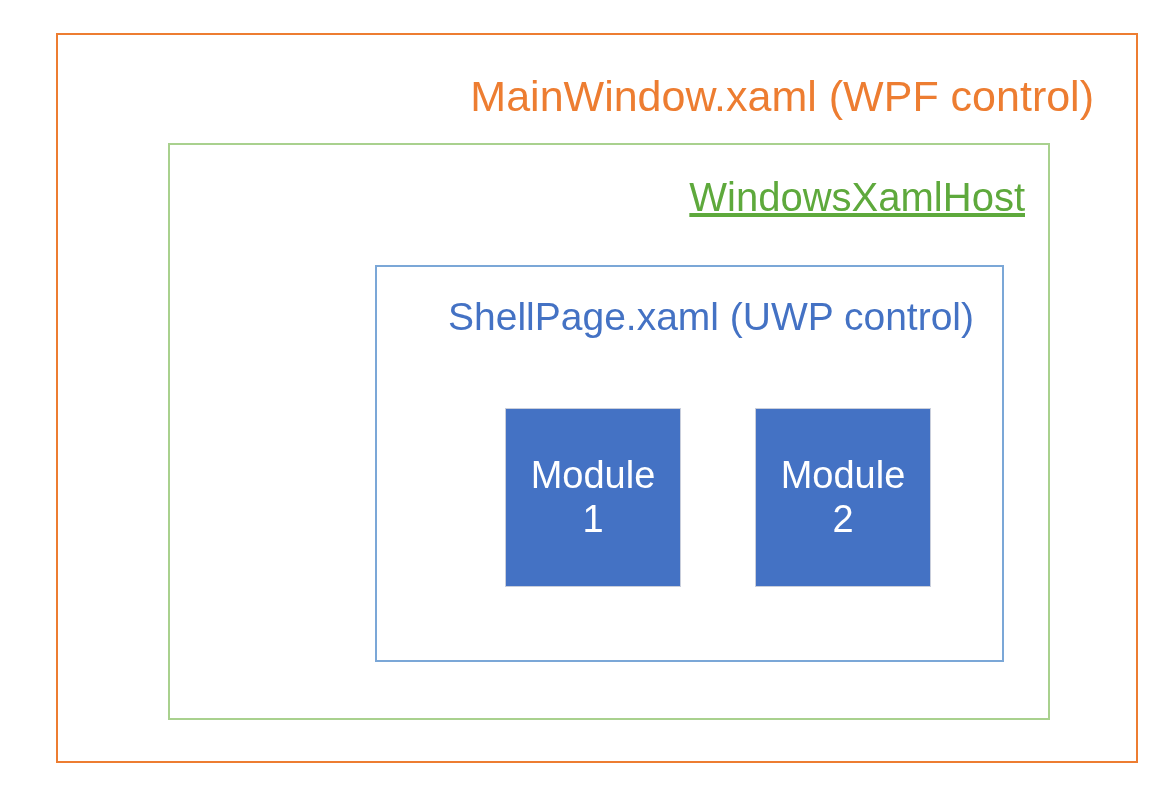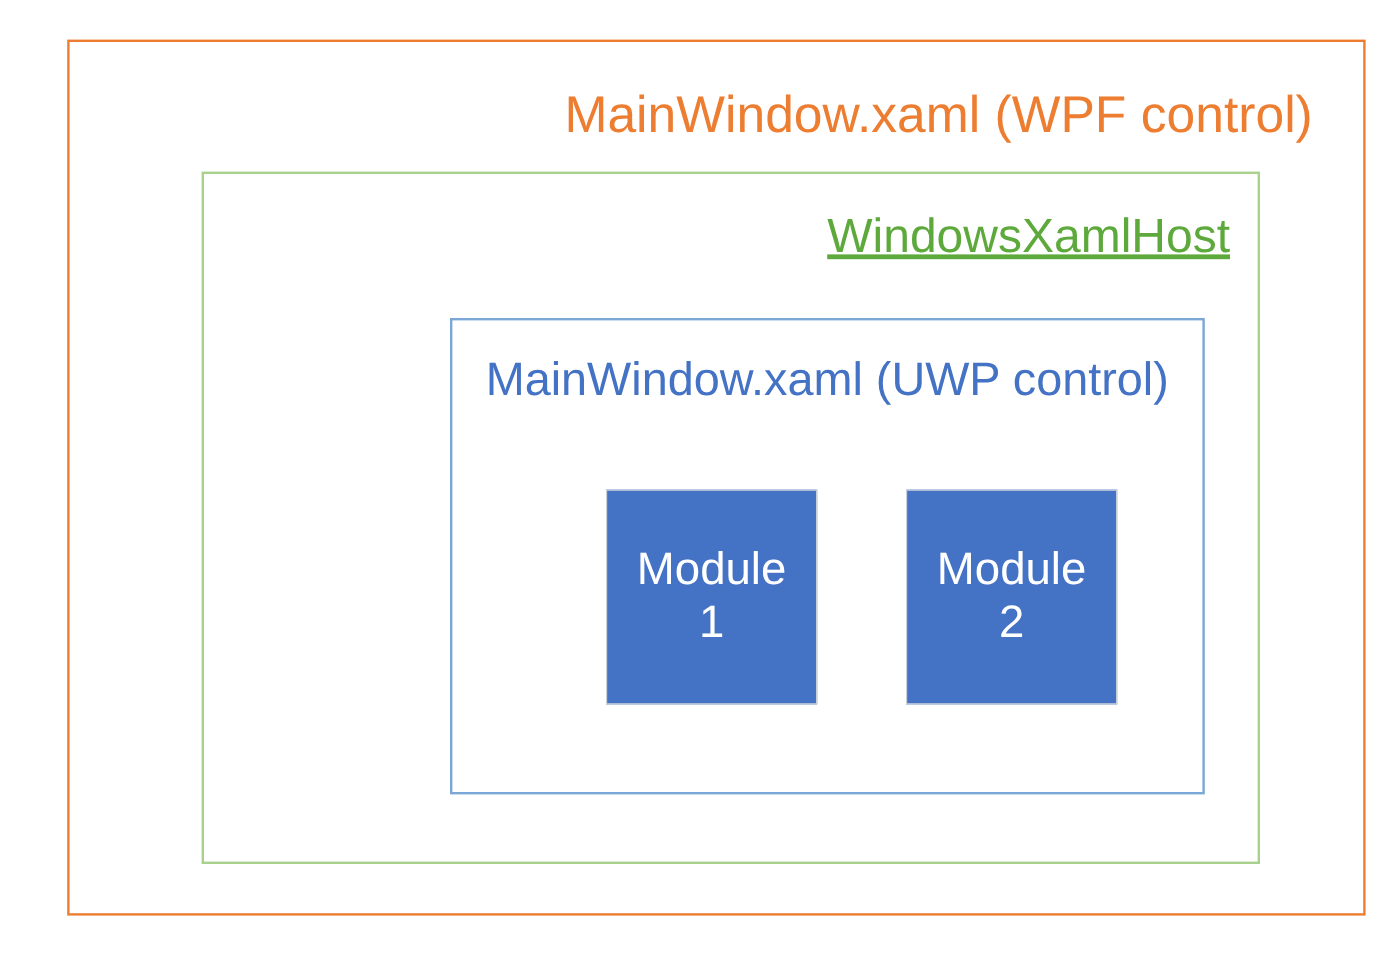--- a/index.html
+++ b/index.html
@@ -126,21 +126,21 @@
   <div class="layer-wpf">
 
     <div class="layer-label label-wpf">MainWindow.xaml (WPF control)</div>
 
     <div class="layer-host">
 
       <div class="layer-label label-host">WindowsXamlHost</div>
 
       <div class="layer-uwp">
 
-        <div class="layer-label label-uwp">MainWindow.xaml (UWP control)</div>
+        <div class="layer-label label-uwp">ShellPage.xaml (UWP control)</div>
 
         <div class="module-row">
 
           <div class="module-box slot-1">
             <span class="module-name">Module</span>
             <span class="module-index">1</span>
           </div>
 
           <div class="module-box slot-2">
             <span class="module-name">Module</span>

